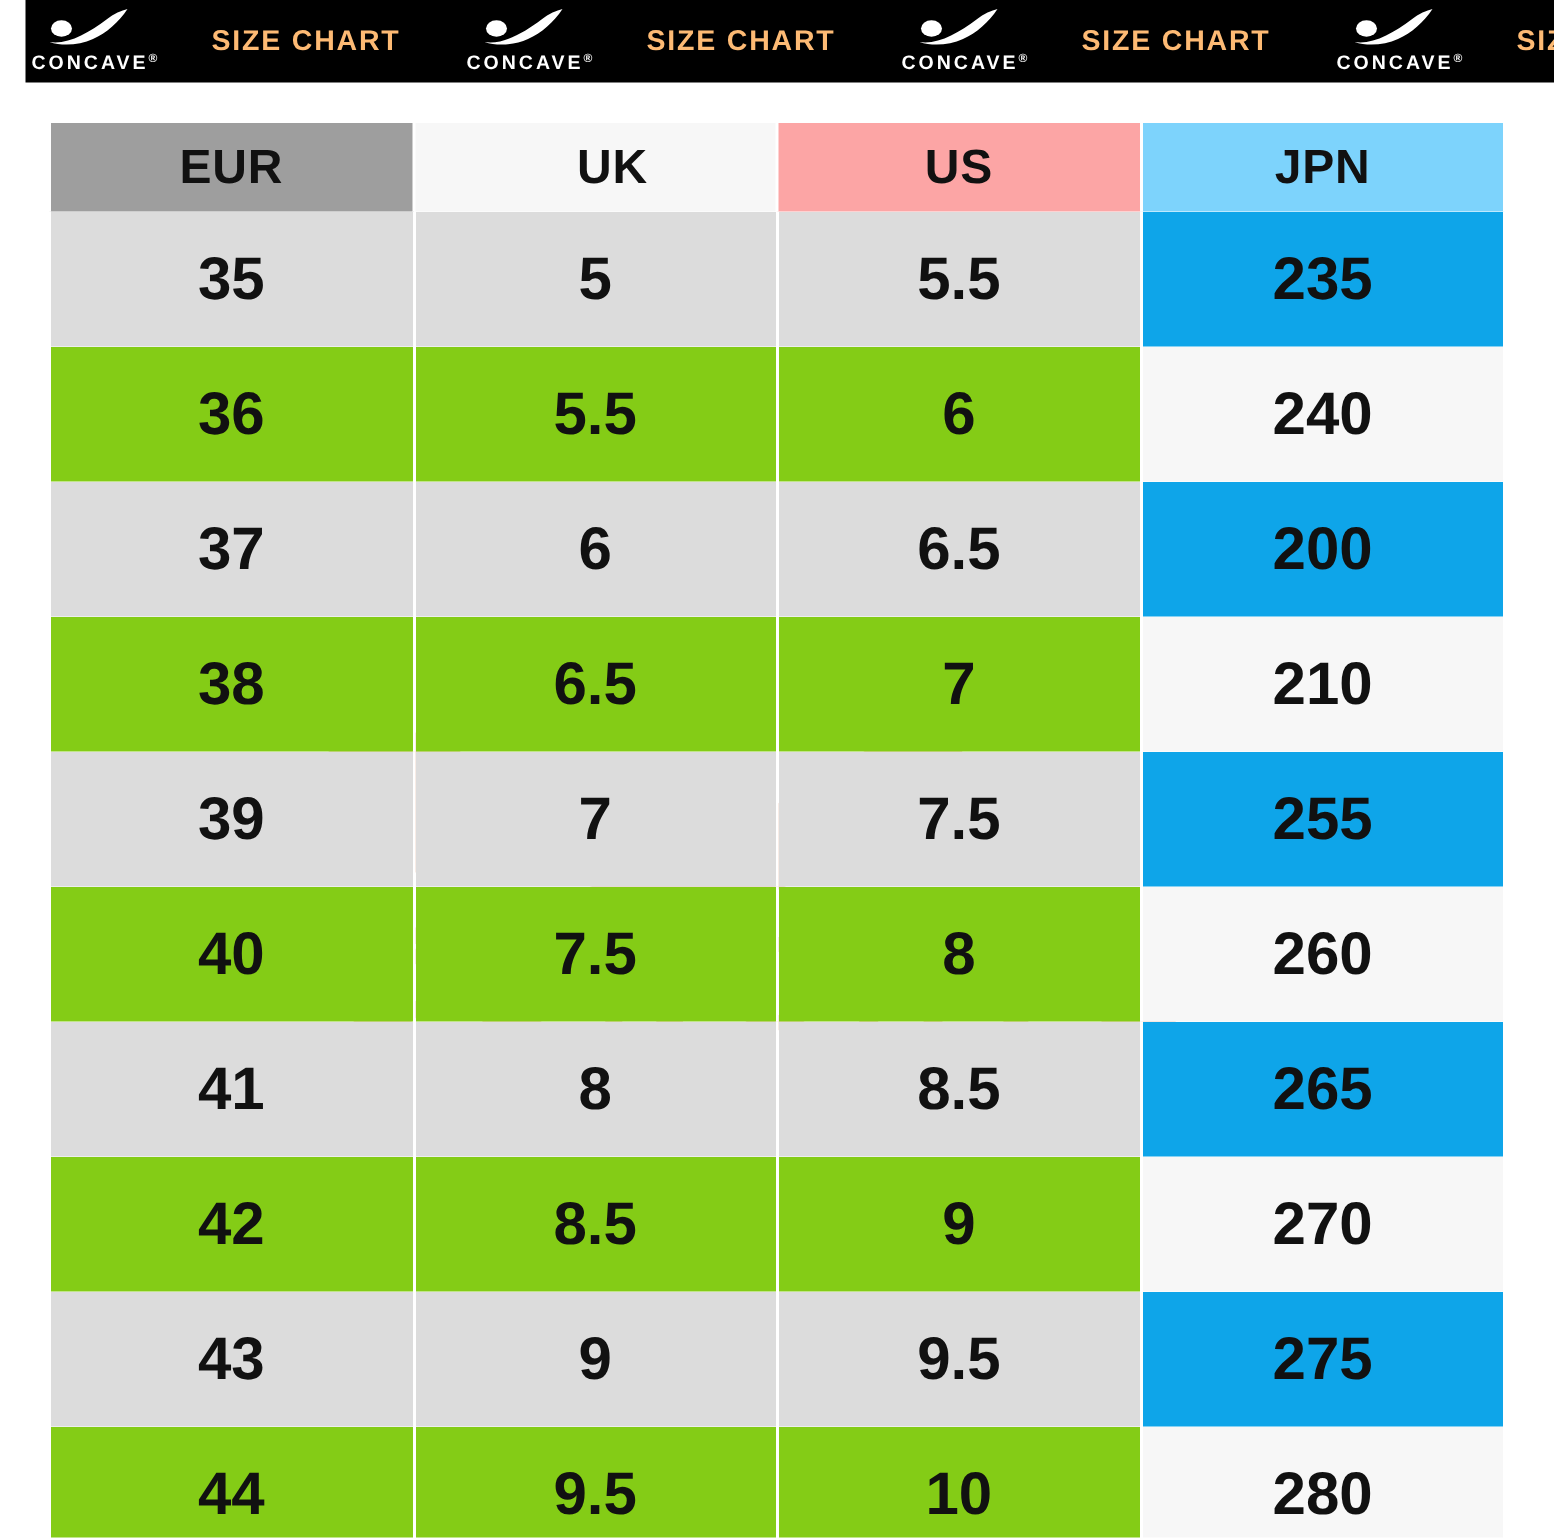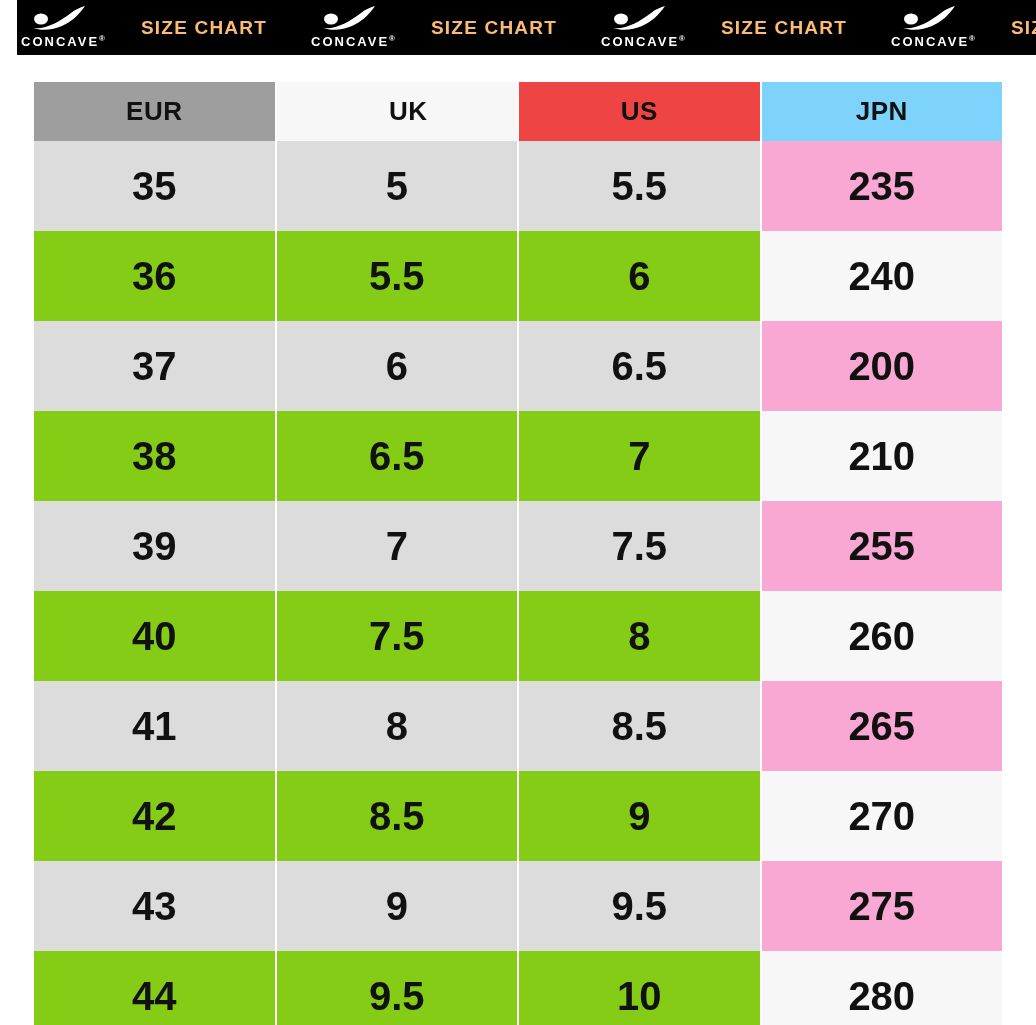--- a/index.html
+++ b/index.html
@@ -106,37 +106,37 @@
   .chart td, .chart th {
     text-align: center;
     font-family: "Liberation Sans", sans-serif;
     color: #111111;
     font-weight: bold;
     border-left: 2px solid #ffffff;
     border-right: 2px solid #ffffff;
   }
   .chart thead th {
     height: 57px;
-    font-size: 26px;
+    font-size: 32px;
     letter-spacing: 0.5px;
   }
   .chart tbody td {
     height: 88px;
     font-size: 40px;
   }
   
   .col-eur-head { background: #9e9e9e; }
   .col-uk-head  { background: #f7f7f7; padding-left: 24px; }
-  .col-us-head  { background: #ef4444; }
+  .col-us-head  { background: #fca5a5; }
   .col-jpn-head { background: #7dd3fc; }
 
   .row-odd  td { background: #dcdcdc; }
   .row-even td { background: #84cc16; }
   .row-even td.jpn, .row-odd td.jpn { }
-  .row-odd  td.jpn { background: #f9a8d4; }
+  .row-odd  td.jpn { background: #0ea5e9; }
   .row-even td.jpn { background: #f7f7f7; }
 
   
   .chart tbody td { position: relative; }
 </style>
 </head>
 <body>
 
 <div class="banner">
   <div class="banner-strip" id="banner-strip" style="display:flex;align-items:center;">

